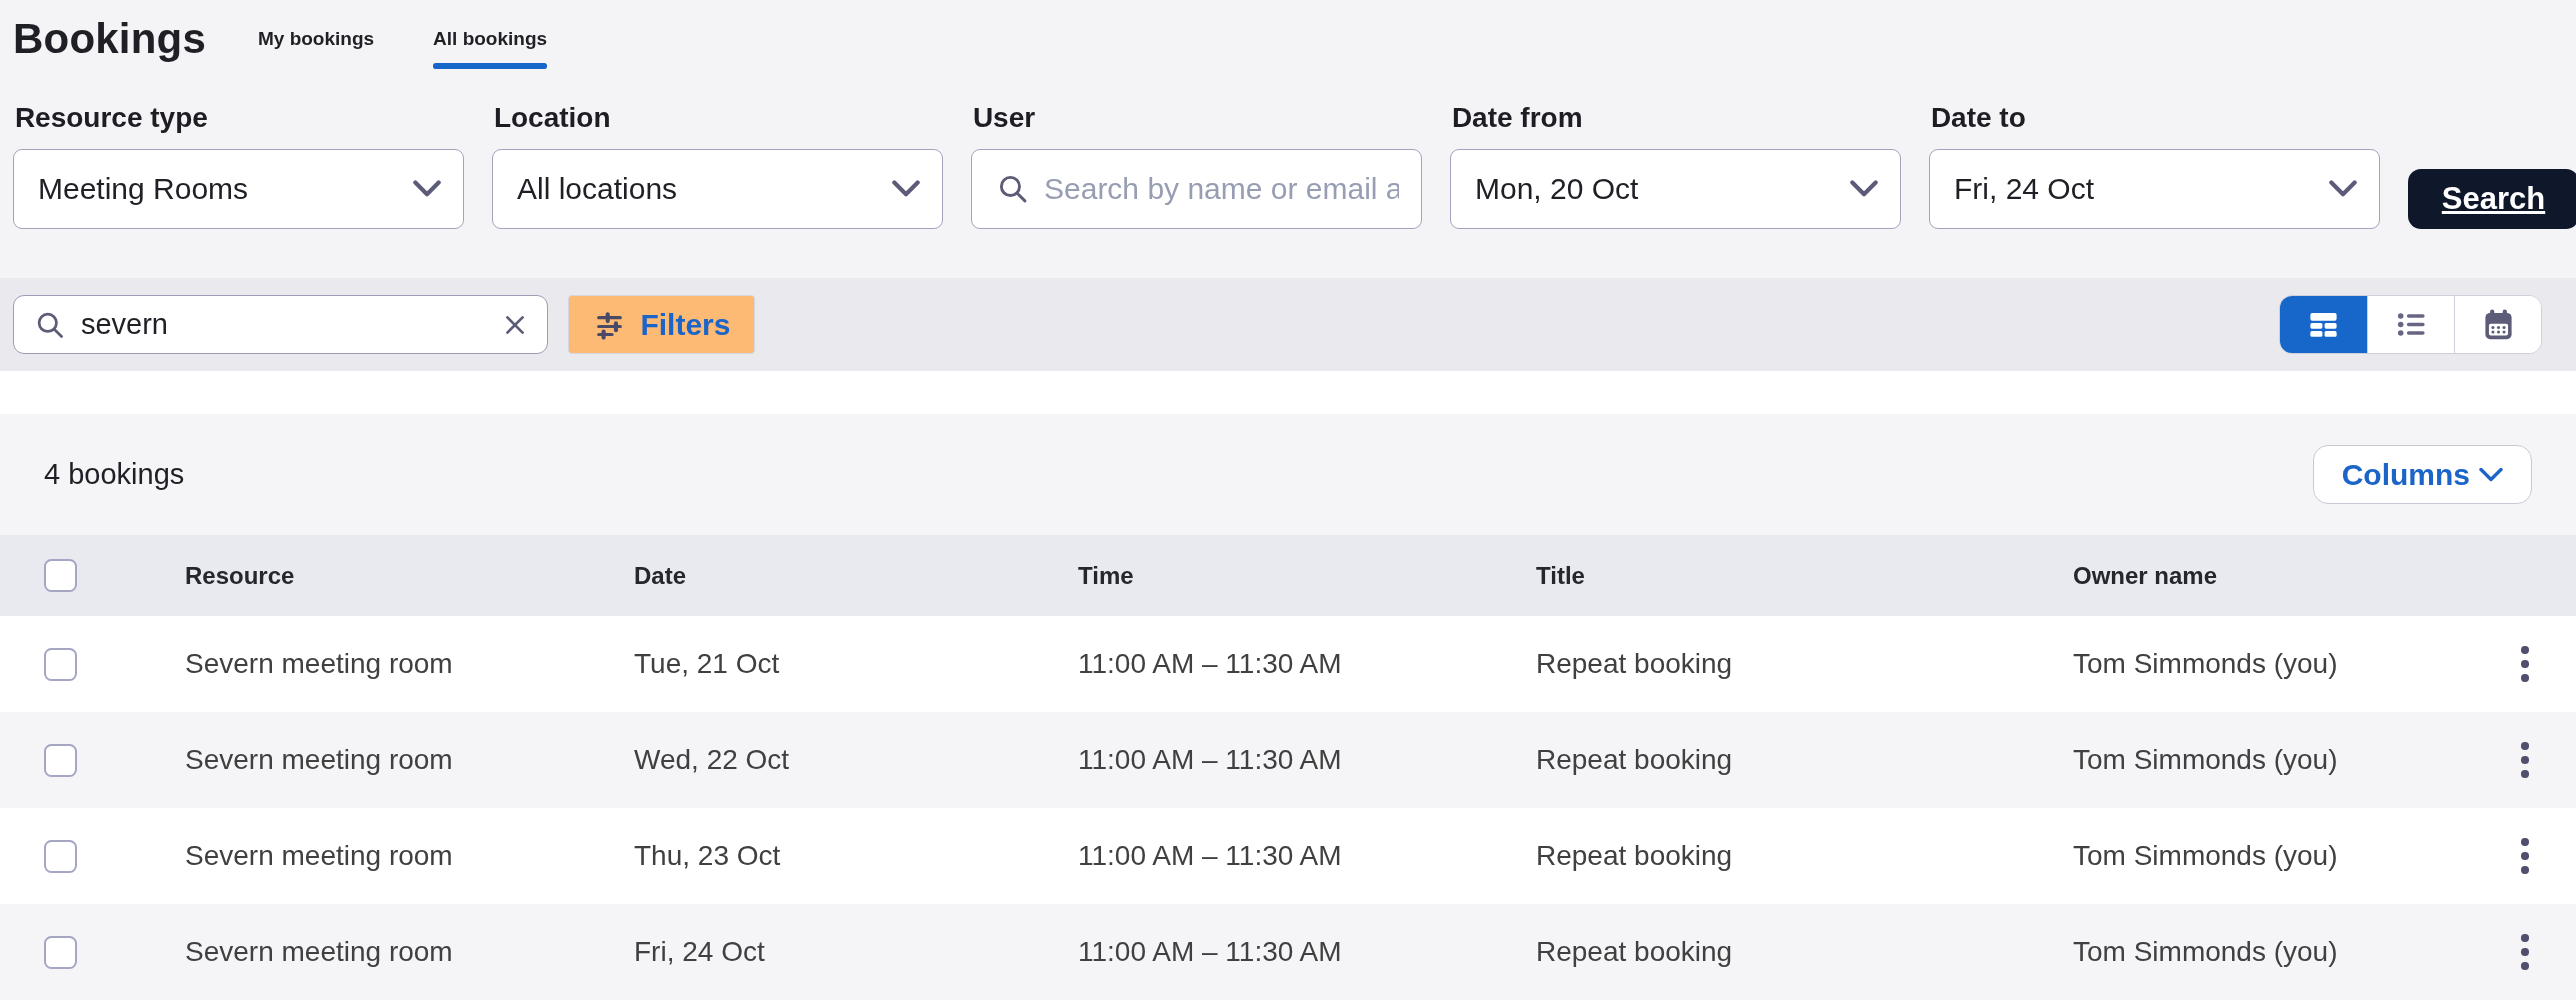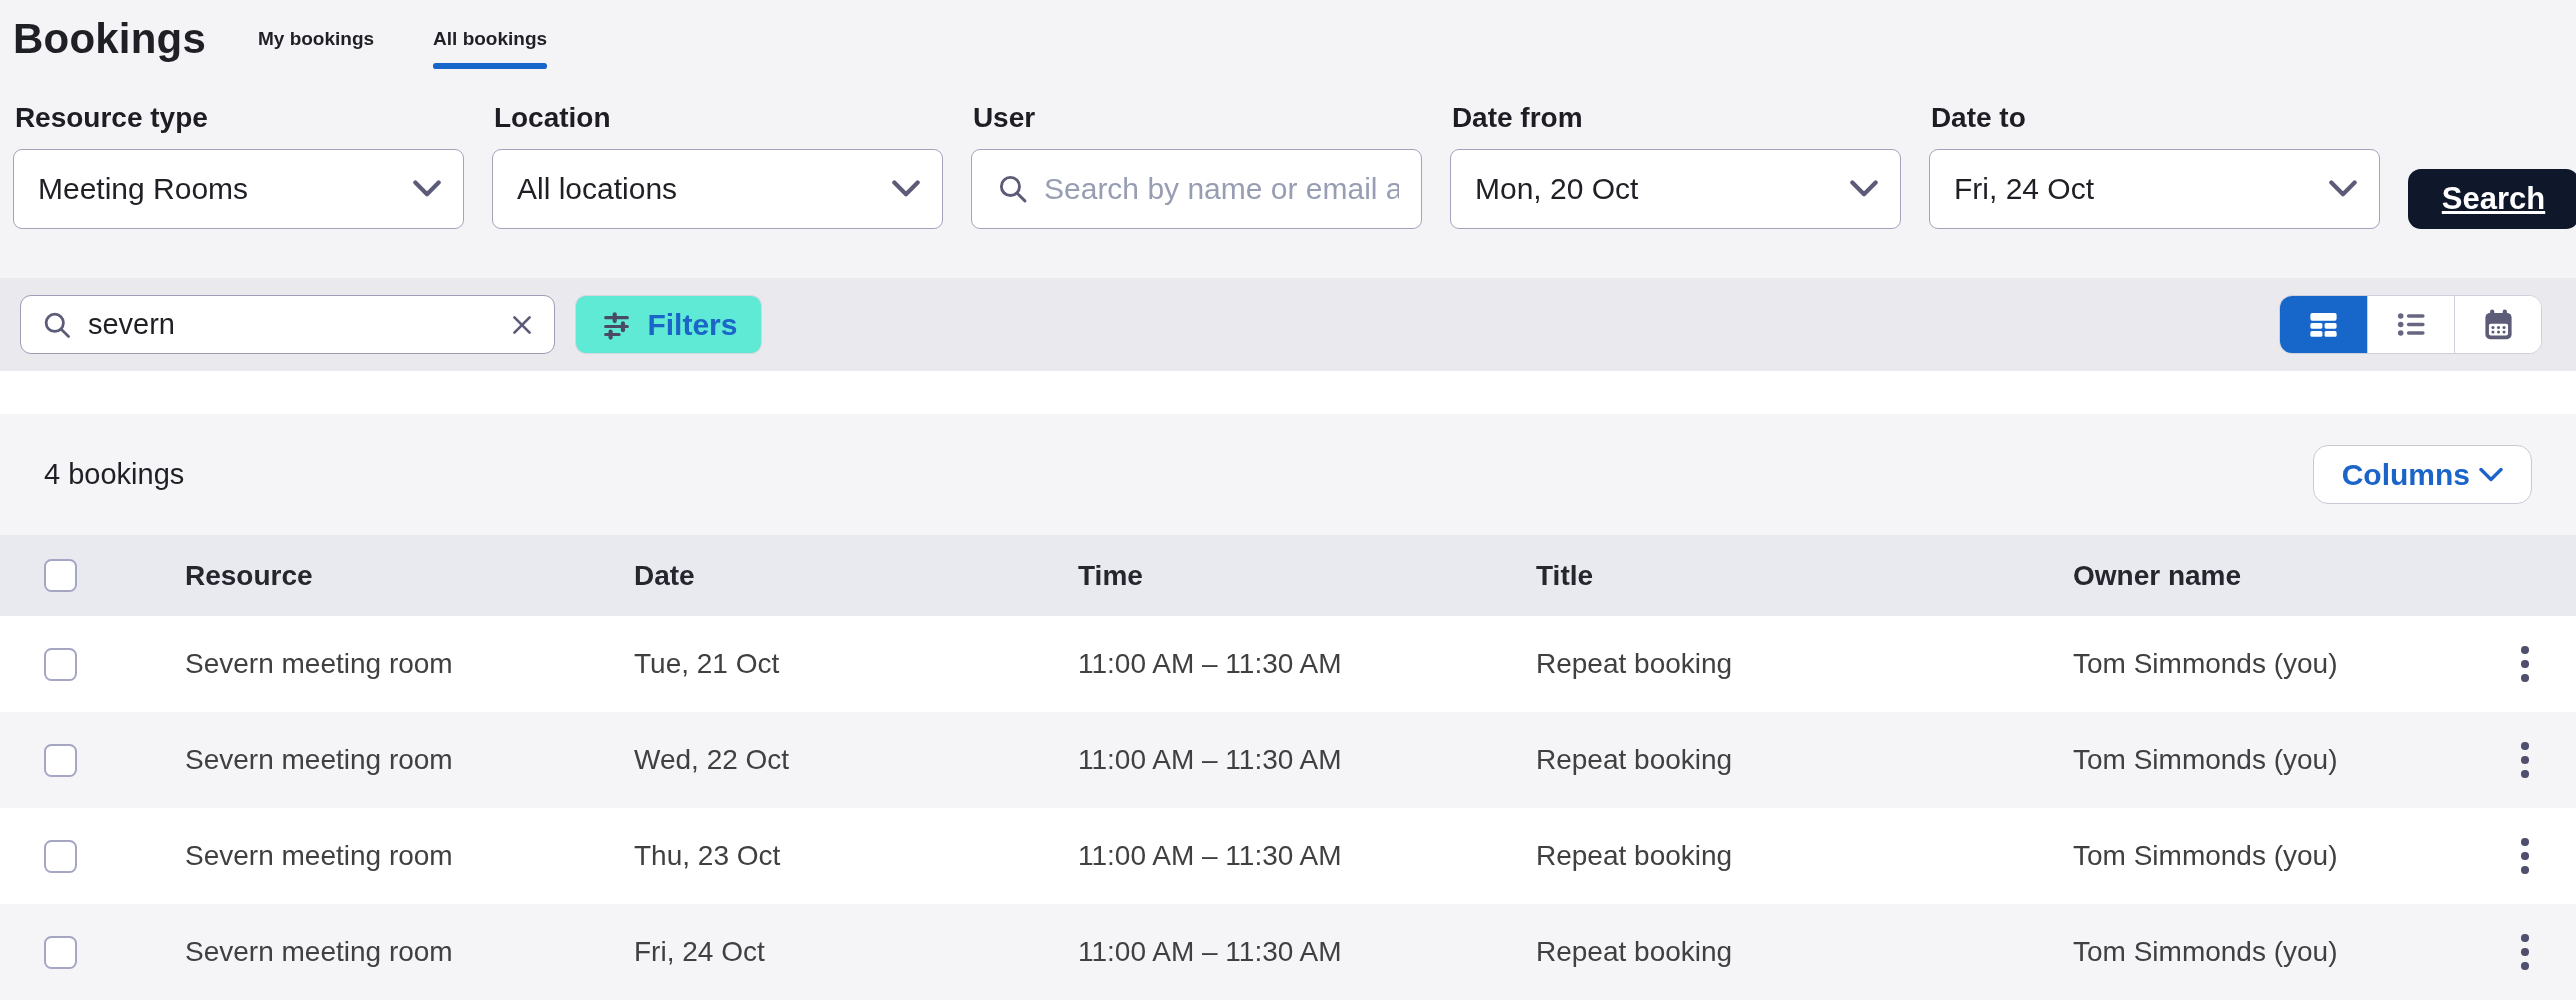--- a/index.html
+++ b/index.html
@@ -34,32 +34,32 @@
     font:inherit; color:#1f1f26; padding:0;
   }
   .control input::placeholder { color:#979db2; }
   .chev { flex:0 0 auto; }
   .search-btn {
     height:60px; width:171px; flex:0 0 auto; background:#0f172a; color:#fff;
     border:none; border-radius:13px; font-family:inherit; font-size:31px; font-weight:bold; cursor:pointer;text-decoration:underline;
   }
 
   
-  .toolbar { height:93px; background:#e9e9ee; display:flex; align-items:center; padding:0 34px 0 20px; }
+  .toolbar { height:93px; background:#e9e9ee; display:flex; align-items:center; padding:0 34px 0 13px; }
   .search-box {
     width:535px; height:59px; background:#fff; border:1.9px solid #9d9db8; border-radius:11px;
     display:flex; align-items:center; gap:15px; padding:0 18.5px 0 20.4px;
   }
   .search-box input {
     flex:1; min-width:0; border:none; outline:none; background:transparent;
     font:inherit; font-size:29px; color:#1f1f26; padding:0;
   }
   .clear-btn { flex:0 0 auto; display:flex; align-items:center; justify-content:center; cursor:pointer; background:none; border:none; padding:0; }
   .filters-btn {
-    margin-left:20.4px; height:59px; background:#5eead4; border:1.9px solid #d6d6e0; border-radius:11px;
+    margin-left:20.4px; height:59px; background:#fdba74; border:1.9px solid #d6d6e0; border-radius:4px;
     display:flex; align-items:center; gap:14px; padding:0 24px; cursor:pointer;
     font-family:inherit; font-size:30px; font-weight:600; color:#1b64c8;
   }
   .view-toggle { margin-left:auto; display:flex; height:59px; background:#fff; border:1.9px solid #cfcfdb; border-radius:13px; overflow:hidden; }
   .seg { width:87px; border:none; background:#fff; display:flex; align-items:center; justify-content:center; cursor:pointer; padding:0; }
   .seg + .seg { border-left:1.9px solid #cfcfdb; }
   .seg.active { background:#1766c9; }
 
   .gap-strip { height:43px; background:#fff; }
 
@@ -67,21 +67,21 @@
   .panel-header { height:121px; background:#f5f5f8; display:flex; align-items:center; padding:0 44px; }
   .results-count { font-size:29px; color:#1f1f26; }
   .columns-btn {
     margin-left:auto; height:59px; background:#fff; border:1.9px solid #c9c9d6; border-radius:15px;
     display:flex; align-items:center; gap:9px; padding:0 28px; cursor:pointer;
     font-family:inherit; font-size:30px; font-weight:600; color:#1b64c8;
   }
 
   .grid { display:grid; grid-template-columns:185px 449px 444px 458px 537px 1fr 113px; align-items:center; }
   .thead { height:81px; background:#e9e9f0; }
-  .thead .th { font-size:28px; font-weight:bold; color:#26262e; white-space:nowrap; }
+  .thead .th { font-size:24px; font-weight:bold; color:#26262e; white-space:nowrap; }
   .trow { height:96px; background:#fff; font-size:28px; color:#404040; }
   .trow.alt { background:#f5f5f8; }
   .trow .td { white-space:nowrap; overflow:hidden; }
   .cell-check { padding-left:44px; }
   .checkbox {
     display:block; width:33px; height:33px; background:#fff;
     border:2.3px solid #a5a5c4; border-radius:7.4px; cursor:pointer;
   }
   .kebab-btn {
     background:none; border:none; cursor:pointer; padding:13px;

